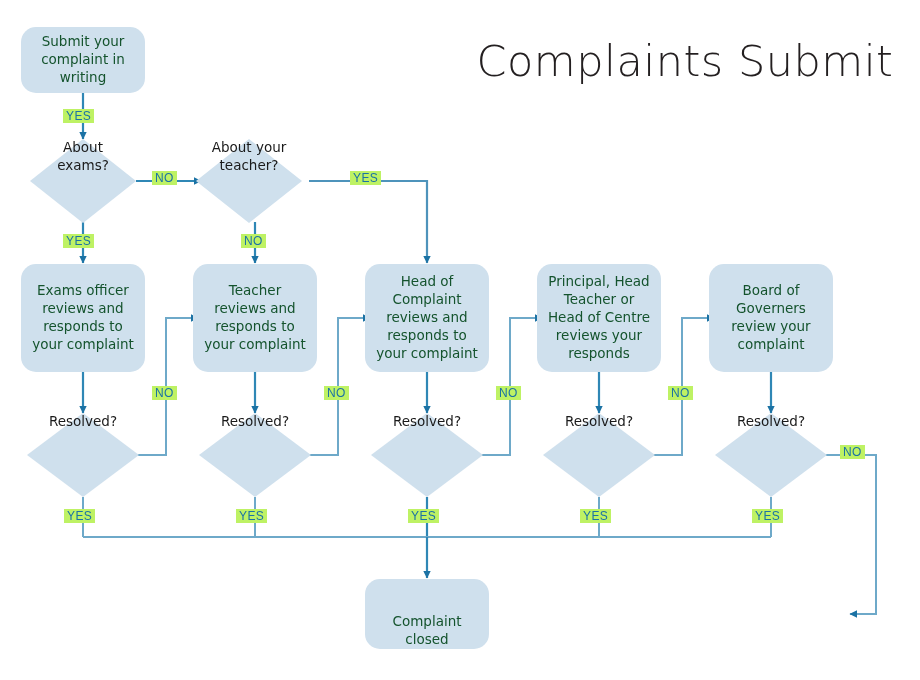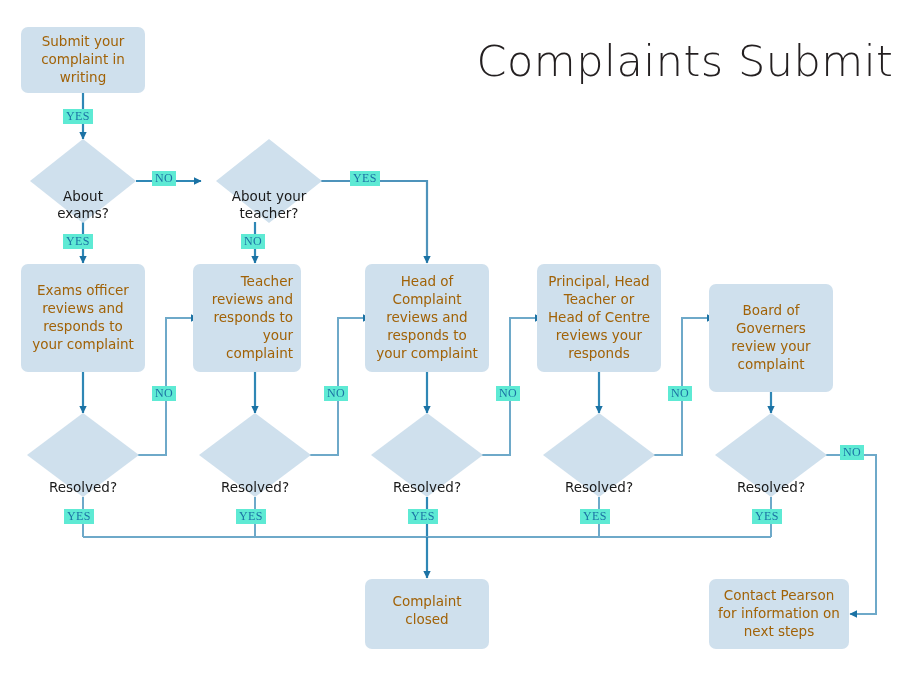--- a/index.html
+++ b/index.html
@@ -42,34 +42,34 @@
   .node {
     position: absolute;
     box-sizing: border-box;
     display: flex;
     align-items: center;
     justify-content: center;
     text-align: center;
   }
   .node.box {
     background: #cfe0ed;
-    border-radius: 7px;
-    color: #a16207;
+    border-radius: 15px;
+    color: #14532d;
     font-size: 13.5px;
     line-height: 1.33;
-    padding: 20px 8px;
+    padding: 0 8px;
     font-family: "DejaVu Sans", "Liberation Sans", sans-serif;
   }
   .node.box .node-label {
     display: block;
   }
   .diamond {
     position: absolute;
     display: flex;
-    align-items: flex-end;
+    align-items: flex-start;
     justify-content: center;
   }
   .diamond .dia-shape {
     position: absolute;
     left: 0; top: 0;
     width: 100%;
     height: 100%;
   }
   .diamond .node-label {
     position: relative;
@@ -79,23 +79,23 @@
     color: #1a1a1a;
     text-align: center;
     font-family: "DejaVu Sans", "Liberation Sans", sans-serif;
     white-space: pre-line;
   }
   .edge-label {
     position: absolute;
     color: #1b72a4;
     font-size: 12px;
     letter-spacing: 0.4px;
-    background: #5eead4;
+    background: #bef264;
     padding: 0 3px;
-    font-family: Liberation Serif, serif;
+    font-family: Liberation Sans, sans-serif;
     white-space: nowrap;
   }
 </style>
 </head>
 <body>
 
 <div id="canvas">
 
   <svg id="wires" viewBox="0 0 920 680" width="920" height="680" xmlns="http://www.w3.org/2000/svg">
     <defs>
@@ -154,53 +154,50 @@
   <div class="page-title">Complaints Submit</div>
 
   <div class="node box" style="left:21px;  top:27px;  width:124px; height:66px;">
     <span class="node-label">Submit your complaint in writing</span>
   </div>
 
   <div class="node box" style="left:21px;  top:264px; width:124px; height:108px;justify-content:flex-end;">
     <span class="node-label">Exams officer reviews and responds to your complaint</span>
   </div>
 
-  <div class="node box" style="left:193px; top:264px; width:108px; height:108px;text-align:right;">
+  <div class="node box" style="left:193px; top:264px; width:124px; height:108px;">
     <span class="node-label">Teacher reviews and responds to your complaint</span>
   </div>
 
   <div class="node box" style="left:365px; top:264px; width:124px; height:108px;">
     <span class="node-label">Head of Complaint reviews and responds to your complaint</span>
   </div>
 
   <div class="node box" style="left:537px; top:264px; width:124px; height:108px;">
     <span class="node-label">Principal, Head Teacher or Head of Centre reviews your responds</span>
   </div>
 
-  <div class="node box" style="left:709px; top:264px; width:124px; height:108px;margin-top:20px;">
+  <div class="node box" style="left:709px; top:264px; width:124px; height:108px;">
     <span class="node-label">Board of Governers review your complaint</span>
   </div>
 
   <div class="node box" style="left:365px; top:579px; width:124px; height:70px;align-items:flex-end;">
     <span class="node-label">Complaint closed</span>
   </div>
 
-  <div class="node box" style="left:709px; top:579px; width:140px; height:70px;">
-    <span class="node-label">Contact Pearson for information on next steps</span>
-  </div>
 
   <div class="diamond" style="left:30px; top:139px; width:106px; height:84px;">
     <svg class="dia-shape" viewBox="0 0 106 84" preserveAspectRatio="none">
       <polygon points="53,0 106,42 53,84 0,42" fill="#cfe0ed"></polygon>
     </svg>
     <span class="node-label">About
 exams?</span>
   </div>
 
-  <div class="diamond" style="left:216px; top:139px; width:106px; height:84px;">
+  <div class="diamond" style="left:196px; top:139px; width:106px; height:84px;">
     <svg class="dia-shape" viewBox="0 0 106 84" preserveAspectRatio="none">
       <polygon points="53,0 106,42 53,84 0,42" fill="#cfe0ed"></polygon>
     </svg>
     <span class="node-label">About your
 teacher?</span>
   </div>
 
   <div class="diamond" style="left:27px; top:413px; width:112px; height:84px;">
     <svg class="dia-shape" viewBox="0 0 112 84" preserveAspectRatio="none">
       <polygon points="56,0 112,42 56,84 0,42" fill="#cfe0ed"></polygon>

